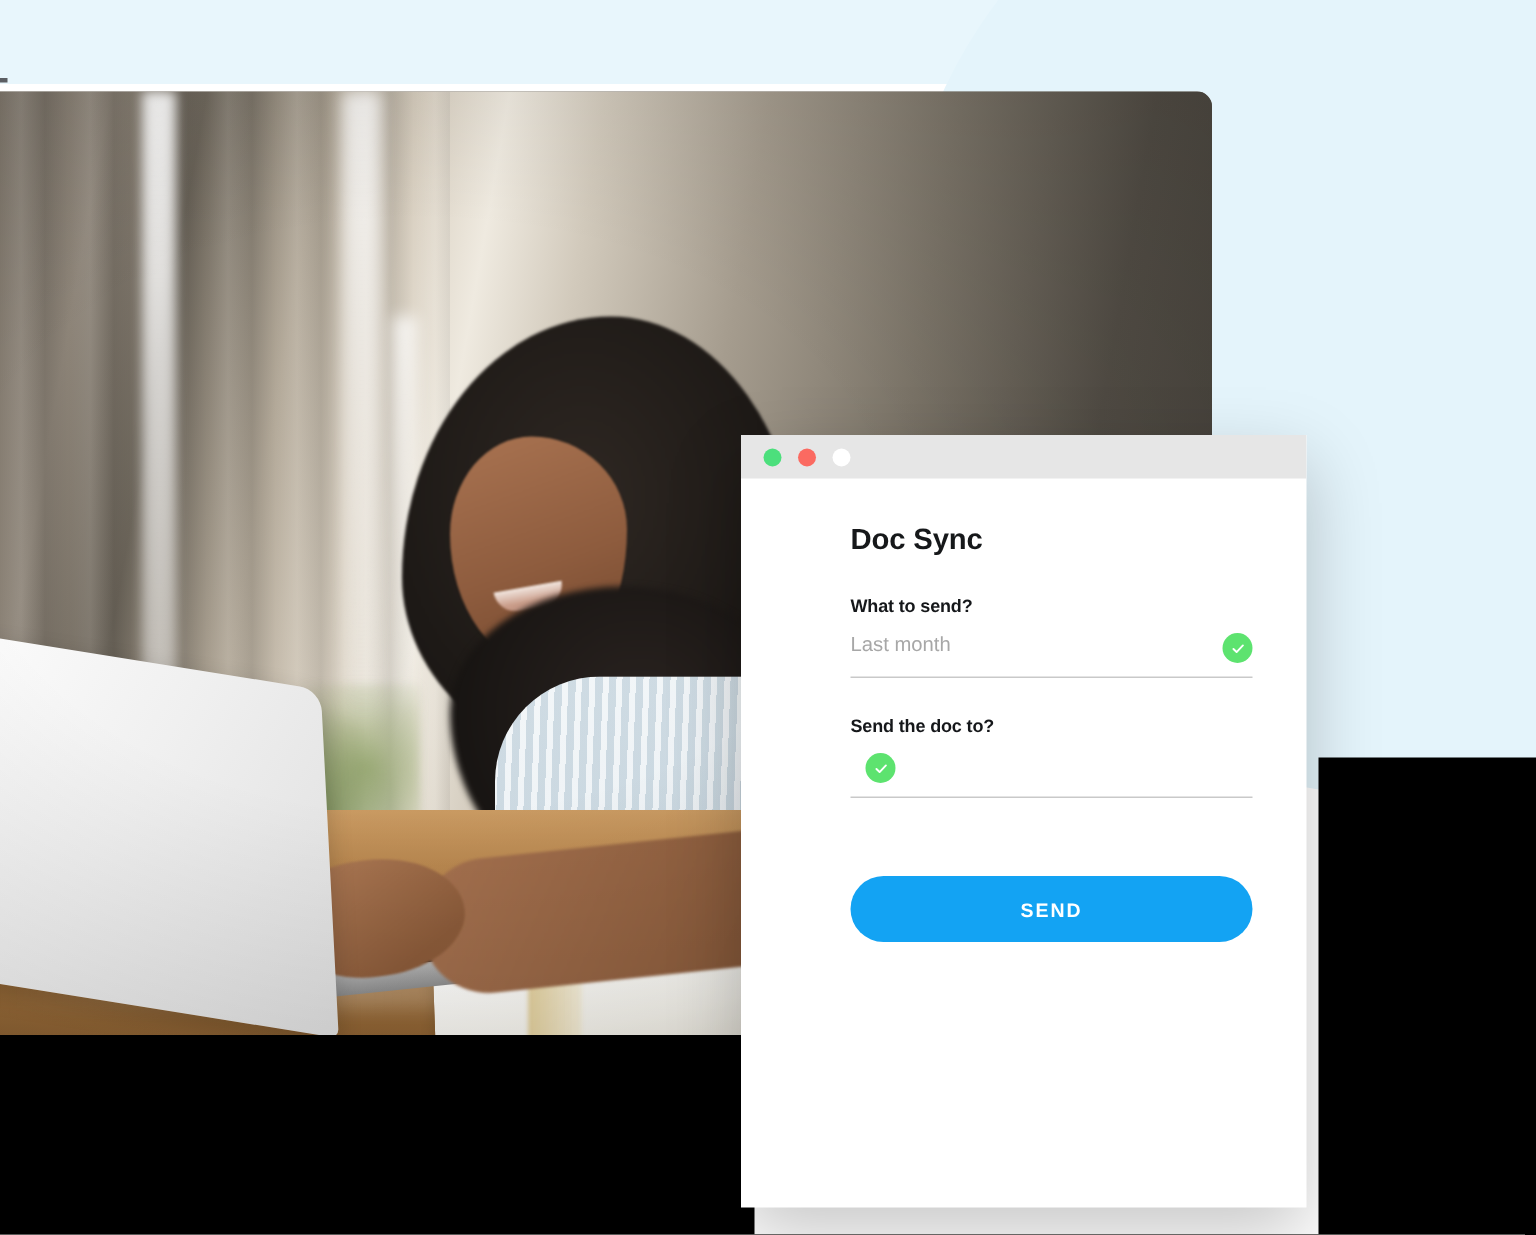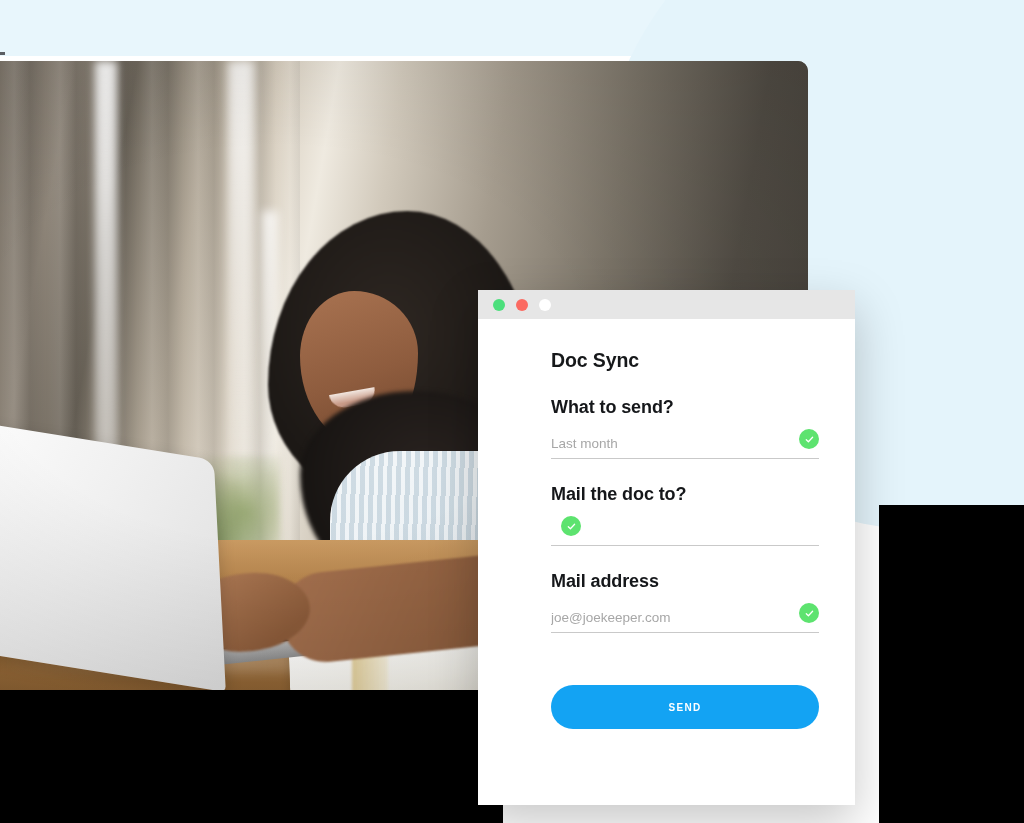--- a/index.html
+++ b/index.html
@@ -284,21 +284,21 @@
     left: 0;
     top: 52px;
     width: 5px;
     height: 3px;
     background: #5b5e63;
   }
 
   
   .app-card {
     position: absolute;
-    left: 478px;
+    left: 494px;
     top: 290px;
     width: 377px;
     height: 515px;
     background: #ffffff;
     box-shadow: 0 18px 46px rgba(0,0,0,.22);
     overflow: hidden;
   }
   .titlebar {
     height: 29px;
     background: #e6e6e6;
@@ -322,30 +322,30 @@
   .app-title {
     font-size: 19.5px;
     font-weight: bold;
     color: #16181a;
     letter-spacing: -.1px;
     margin: 0 0 25px 0;
   }
 
   .field { margin-bottom: 25px; }
   .field-label {
-    font-size: 18px;
+    font-size: 12px;
     font-weight: bold;
     color: #15171a;
     margin-bottom: 11px;
     letter-spacing: -.1px;
   }
   .field-row {
     position: relative;
     display: flex;
-    align-items: flex-end;
+    align-items: flex-start;
     border-bottom: 1px solid #c9c9c9;
     padding-bottom: 7px;
   }
   .field-input {
     flex: 1 1 auto;
     border: none;
     outline: none;
     background: transparent;
     font-family: "Liberation Sans", sans-serif;
     font-size: 13.5px;
@@ -373,21 +373,21 @@
   }
   .send-button {
     display: block;
     width: 100%;
     height: 44px;
     border: none;
     border-radius: 22px;
     background: #13a3f3;
     color: #ffffff;
     font-family: "Liberation Sans", sans-serif;
-    font-size: 10px;
+    font-size: 13px;
     font-weight: bold;
     letter-spacing: 1.3px;
     cursor: pointer;
   }
 </style>
 </head>
 <body>
 
 <div id="stage">
 
@@ -444,41 +444,30 @@
           <span class="check-badge">
             <svg width="11" height="11" viewBox="0 0 12 12" aria-hidden="true">
               <path d="M2.5 6.2 L4.8 8.4 L9.4 3.6" fill="none" stroke="#ffffff" stroke-width="1.4" stroke-linecap="round" stroke-linejoin="round"></path>
             </svg>
           </span>
         </div>
       </div>
 
 
       <div class="field">
-        <div class="field-label">Mail the doc to?</div>
+        <div class="field-label">Send the doc to?</div>
         <div class="field-row">
           <span class="check-badge">
             <svg width="11" height="11" viewBox="0 0 12 12" aria-hidden="true">
               <path d="M2.5 6.2 L4.8 8.4 L9.4 3.6" fill="none" stroke="#ffffff" stroke-width="1.4" stroke-linecap="round" stroke-linejoin="round"></path>
             </svg>
           </span>
         </div>
       </div>
 
-      <div class="field">
-        <div class="field-label">Mail address</div>
-        <div class="field-row">
-          <input class="field-input" type="text" placeholder="joe@joekeeper.com" style="">
-          <span class="check-badge">
-            <svg width="11" height="11" viewBox="0 0 12 12" aria-hidden="true">
-              <path d="M2.5 6.2 L4.8 8.4 L9.4 3.6" fill="none" stroke="#ffffff" stroke-width="1.4" stroke-linecap="round" stroke-linejoin="round"></path>
-            </svg>
-          </span>
-        </div>
-      </div>
 
     </div>
 
     <div class="send-wrap">
       <button class="send-button">SEND</button>
     </div>
 
   </div>
 </div>
 

